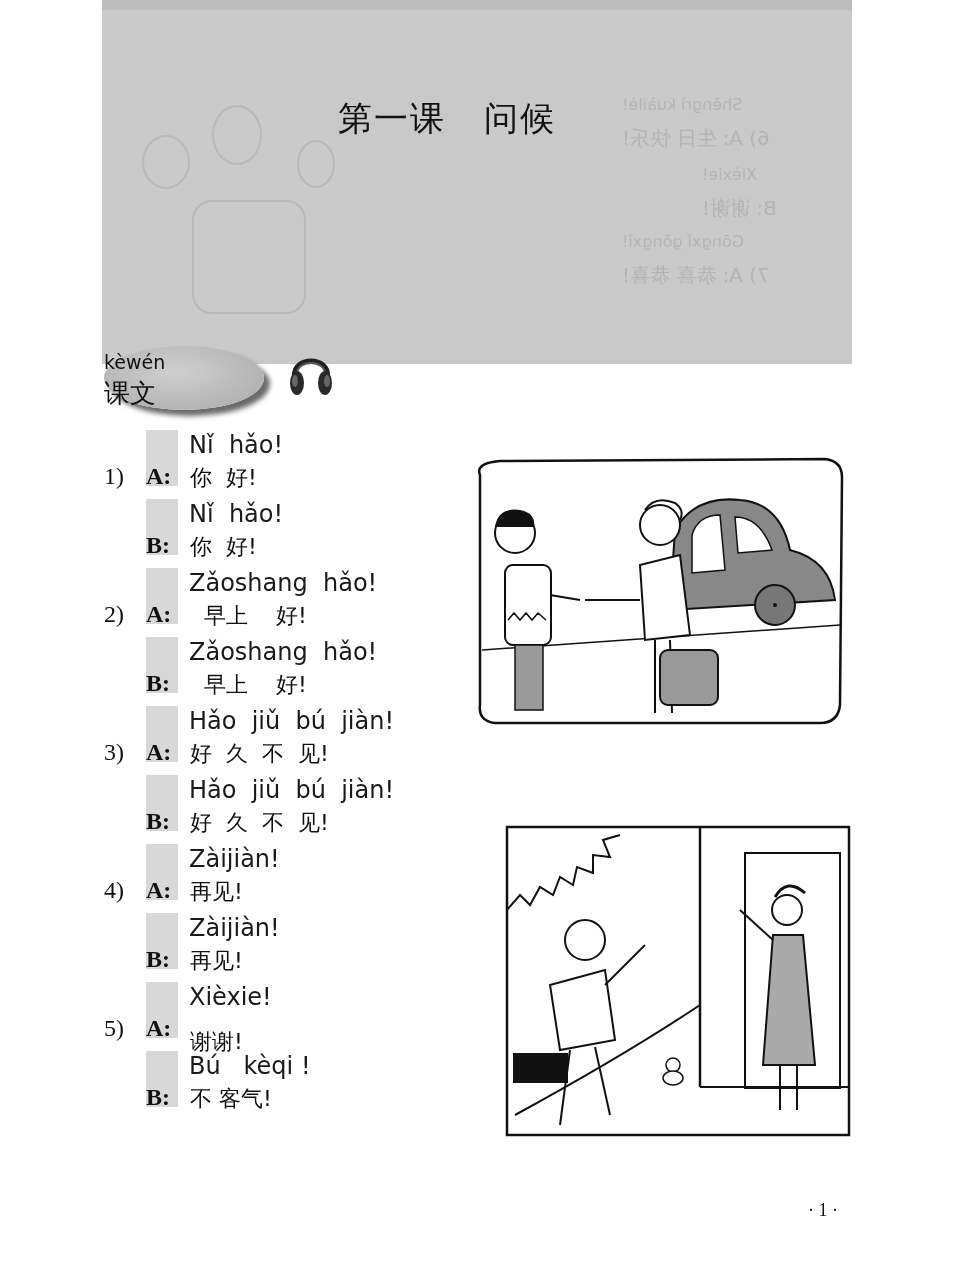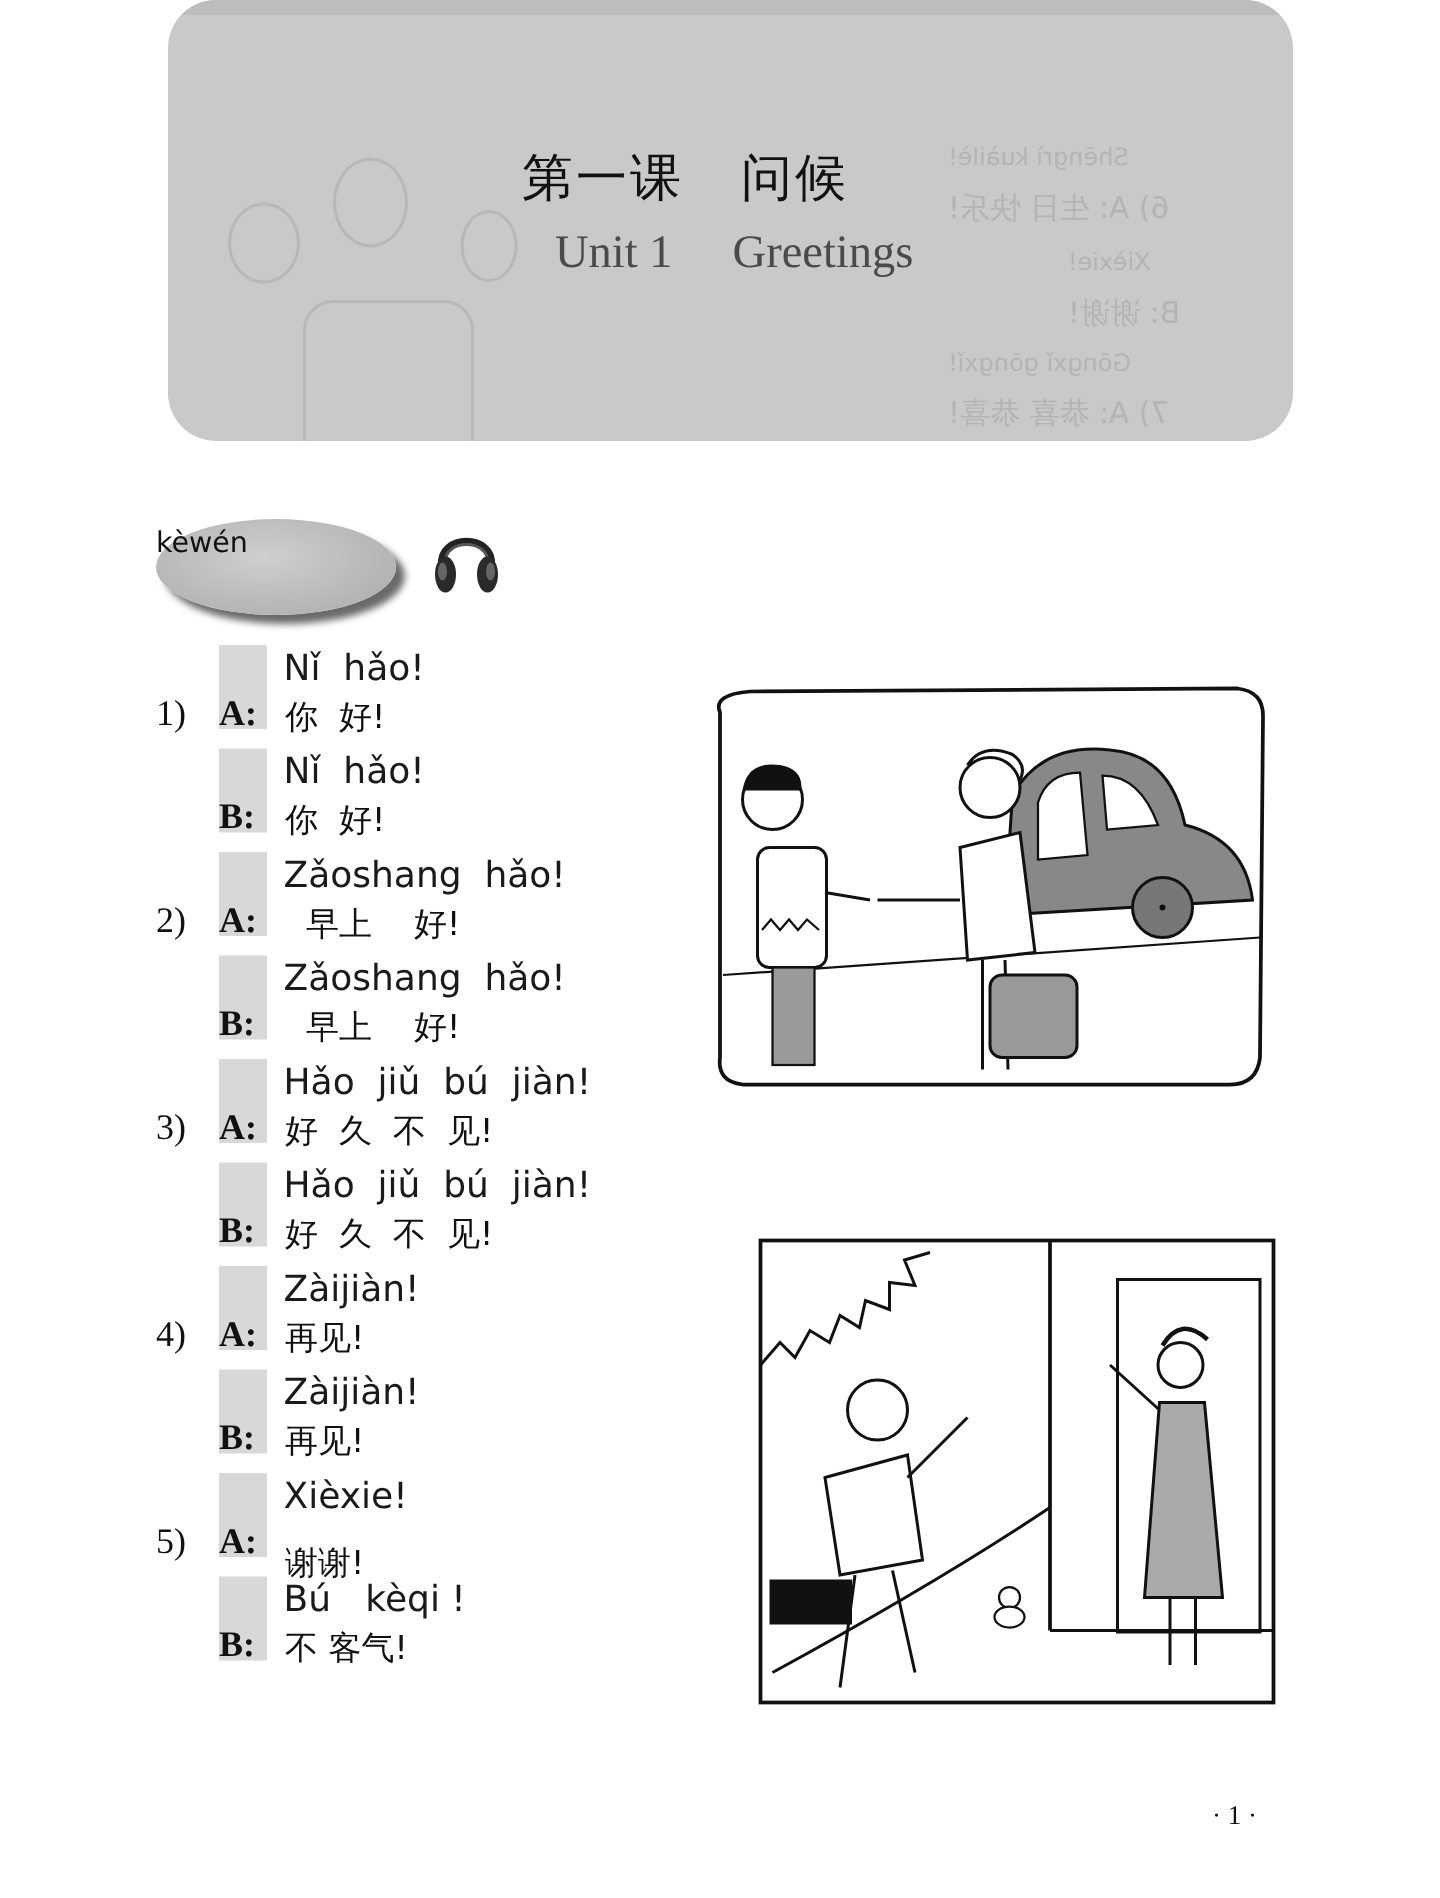--- a/index.html
+++ b/index.html
@@ -1,21 +1,21 @@
 <!DOCTYPE html>
 <html><head>
 <meta charset="utf-8">
 <style>
   html, body { margin:0; padding:0; }
   body { width:960px; height:1265px; background:#fff; position:relative; overflow:hidden;
          font-family:"DejaVu Serif", serif; color:#1a1a1a; }
 
   
-  .banner { position:absolute; left:112px; top:0; width:750px; height:294px;
-            background:#c9c9c9; overflow:hidden;border-radius:32px; }
+  .banner { position:absolute; left:102px; top:0; width:750px; height:364px;
+            background:#c9c9c9; overflow:hidden; }
   .banner .topstrip { position:absolute; left:0; top:0; width:100%; height:10px; background:#bdbdbd; }
   .banner .ghost { position:absolute; color:#b4b4b4; font-family:"DejaVu Sans", sans-serif; transform:scaleX(-1); white-space:nowrap; }
   .banner .ghostfig { position:absolute; border:2px solid #b8b8b8; border-radius:50%; }
   .title-cn { position:absolute; left:236px; top:96px; font-size:34px; color:#111; letter-spacing:2px; font-family:"DejaVu Serif", serif; }
   .title-cn .gap { display:inline-block; width:38px; }
   .title-en { position:absolute; left:258px; top:150px; font-size:31px; color:#4a4a4a; font-family:"Liberation Serif", serif; }
   .title-en .gap { display:inline-block; width:40px; }
   .title-cn2 { position:absolute; left:236px; top:200px; font-size:33px; color:#a8a8a8; letter-spacing:2px; }
   .title-cn2 .gap { display:inline-block; width:38px; }
 
@@ -53,27 +53,25 @@
   <div class="ghost" style="left:520px;top:95px;font-size:16px;">Shēngrì kuàilè!</div>
   <div class="ghost" style="left:520px;top:125px;font-size:20px;">6) A: 生日 快乐!</div>
   <div class="ghost" style="left:600px;top:165px;font-size:16px;">Xièxie!</div>
   <div class="ghost" style="left:600px;top:195px;font-size:20px;">B: 谢谢!</div>
   <div class="ghost" style="left:520px;top:232px;font-size:16px;">Gōngxǐ gōngxǐ!</div>
   <div class="ghost" style="left:520px;top:262px;font-size:20px;">7) A: 恭喜 恭喜!</div>
 
   <div class="title-cn">
     <span>第一课</span><span class="gap"></span><span>问候</span>
   </div>
-  <div class="title-en">
-    <span>Unit 1</span><span class="gap"></span><span>Greetings</span>
-  </div>
 </div>
 
 <div class="badge">
   <div class="py">kèwén</div>
+  <div class="cn">课文</div>
 </div>
 <svg class="headphones" viewBox="0 0 50 54">
   <path d="M8 32 C6 10, 44 10, 42 32" fill="none" stroke="#222" stroke-width="4"></path>
   <path d="M11 30 C10 14, 40 14, 39 30" fill="none" stroke="#555" stroke-width="2"></path>
   <ellipse cx="11" cy="38" rx="7" ry="12" fill="#2a2a2a"></ellipse>
   <ellipse cx="39" cy="38" rx="7" ry="12" fill="#2a2a2a"></ellipse>
   <ellipse cx="9" cy="36" rx="3" ry="6" fill="#666"></ellipse>
   <ellipse cx="41" cy="36" rx="3" ry="6" fill="#666"></ellipse>
 </svg>
 

